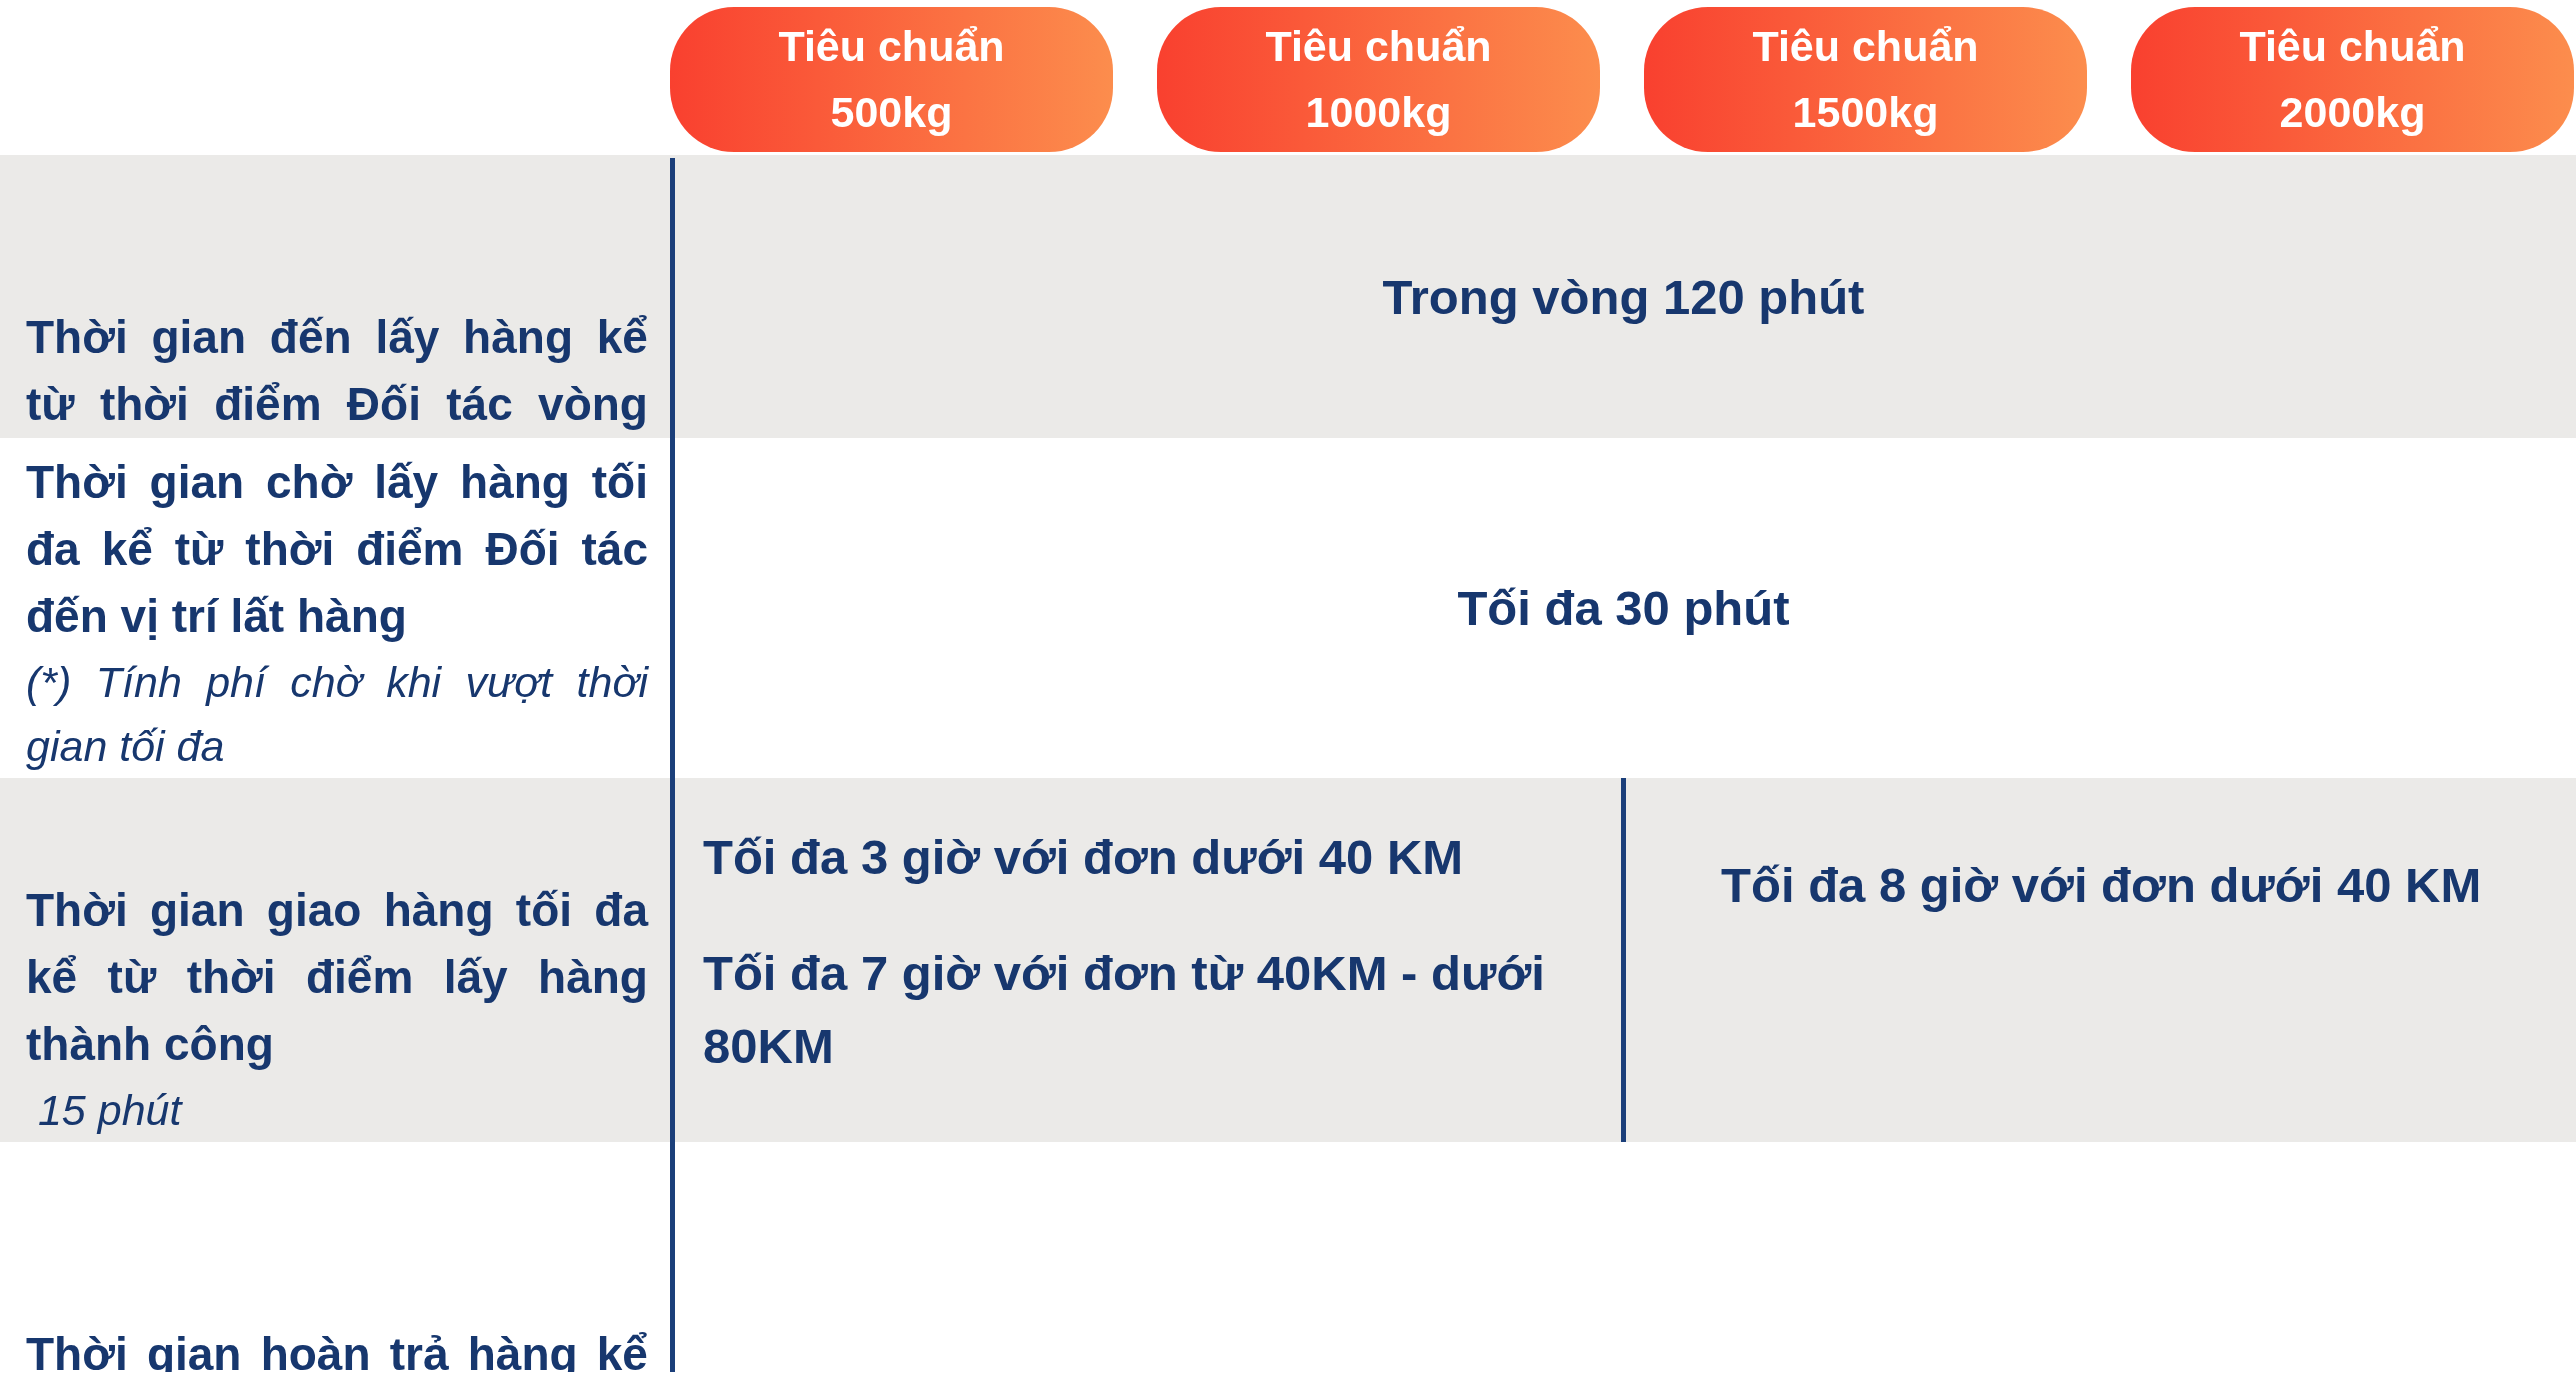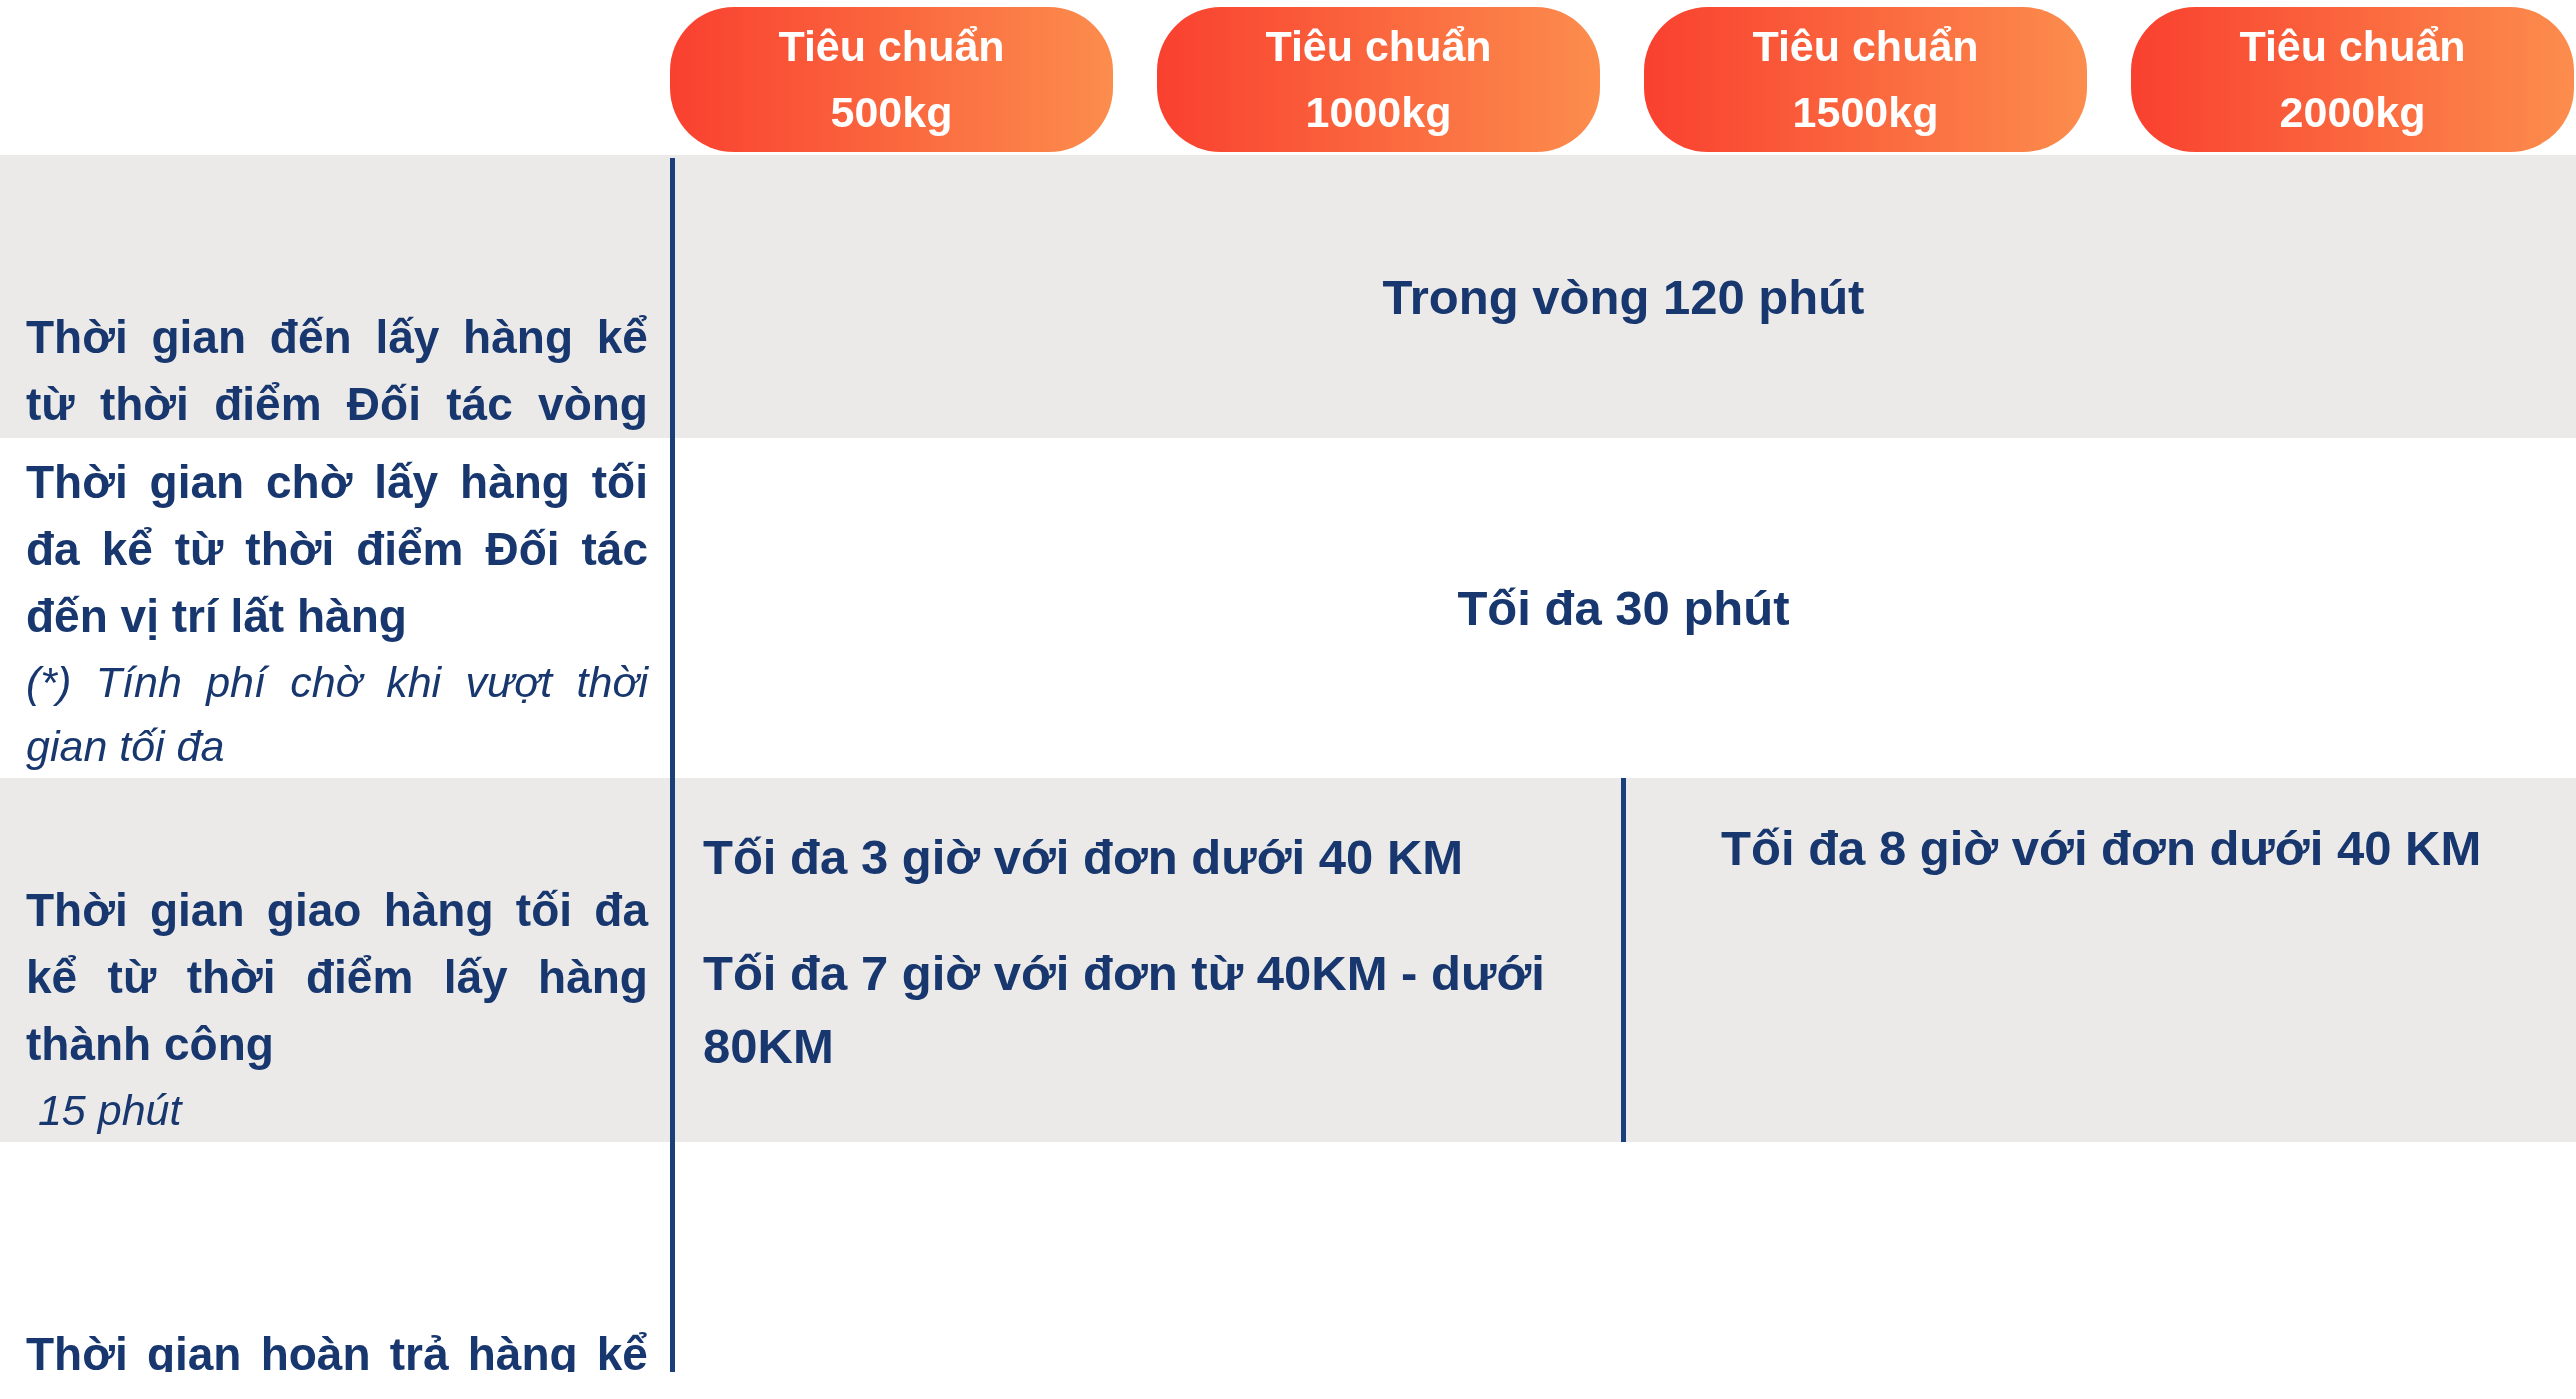--- a/index.html
+++ b/index.html
@@ -114,20 +114,21 @@
   .cell-right{
     flex:1 1 auto;
     padding-top:42px;
     display:flex;
     justify-content:center;
     align-items:flex-start;
     color:var(--navy);
     font-size:49px;
     font-weight:700;
     text-align:center;
+    margin-top:37px;
   }
   
   .main-divider{
     position:absolute;
     left:670px;
     top:158px;
     width:5.3px;
     height:1225px;
     background:var(--line);
   }

